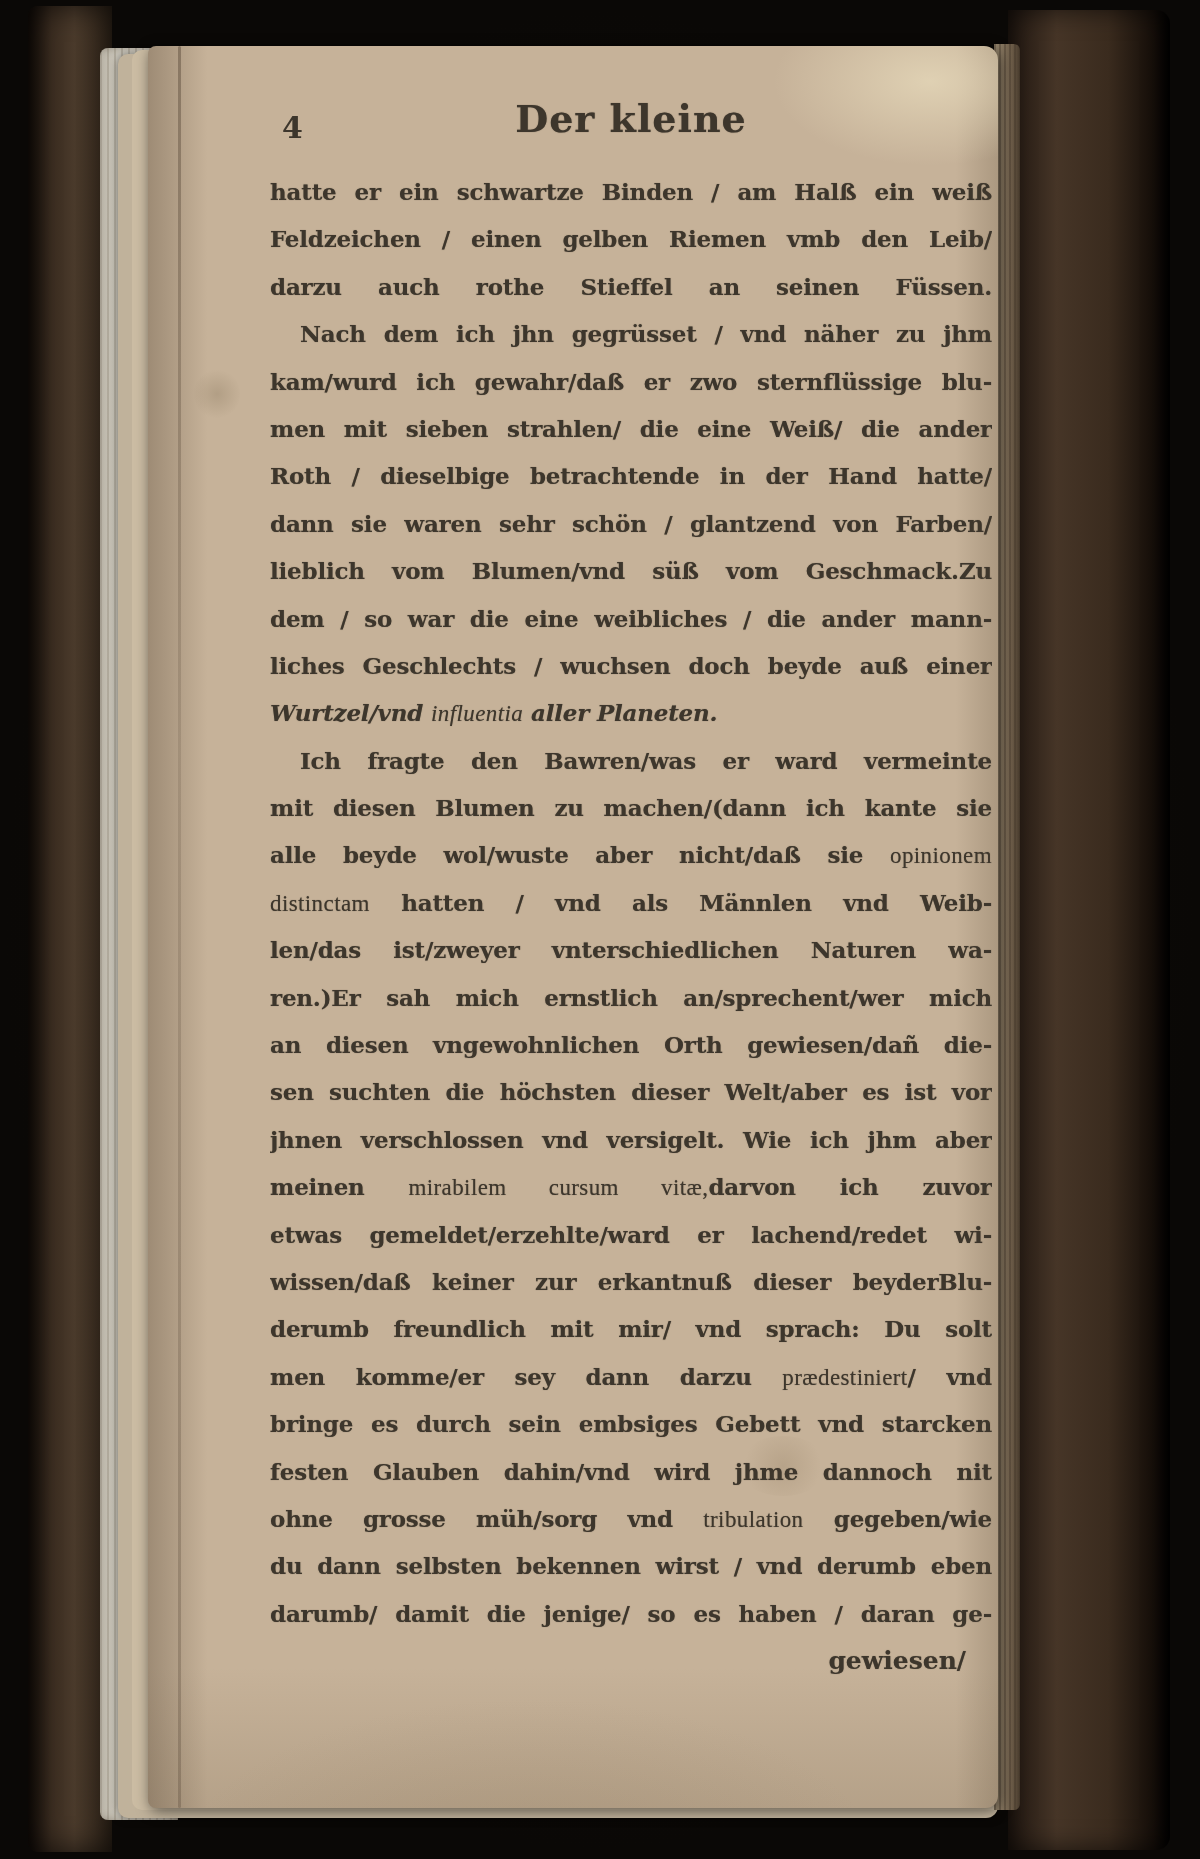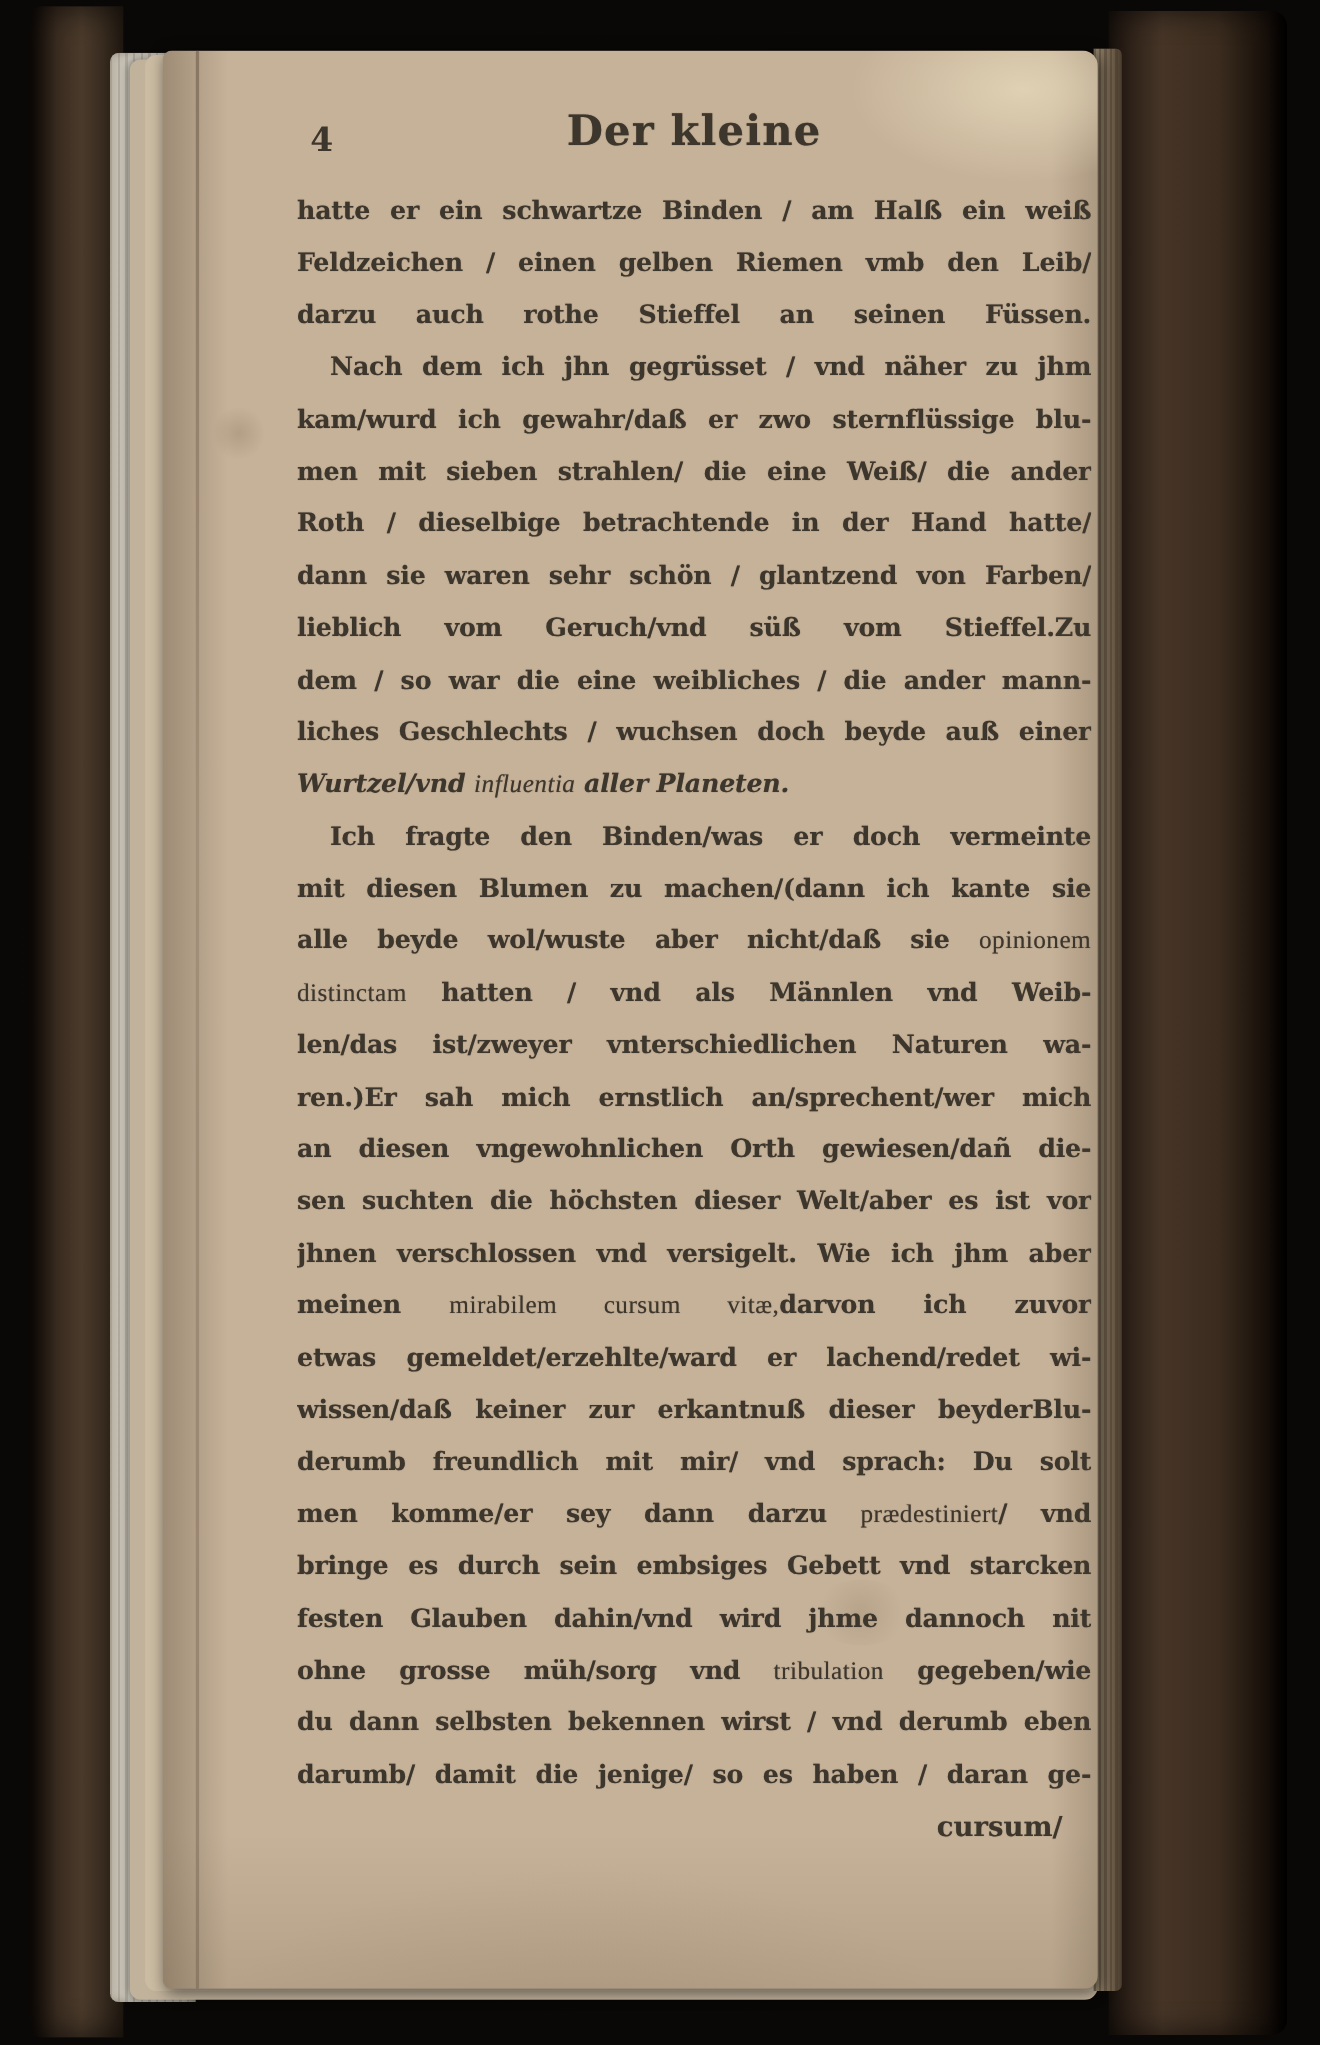--- a/index.html
+++ b/index.html
@@ -138,40 +138,40 @@
       </div>
       <div>
           <div class="line"><span class="fraktur">hatte er ein schwartze Binden / am Halß ein weiß</span></div>
           <div class="line"><span class="fraktur">Feldzeichen / einen gelben Riemen vmb den Leib/</span></div>
           <div class="line"><span class="fraktur">darzu auch rothe Stieffel an seinen Füssen.</span></div>
           <div class="line indent"><span class="fraktur">Nach dem ich jhn gegrüsset / vnd näher zu jhm</span></div>
           <div class="line"><span class="fraktur">kam/wurd ich gewahr/daß er zwo sternflüssige blu-</span></div>
           <div class="line"><span class="fraktur">men mit sieben strahlen/ die eine Weiß/ die ander</span></div>
           <div class="line"><span class="fraktur">Roth / dieselbige betrachtende in der Hand hatte/</span></div>
           <div class="line"><span class="fraktur">dann sie waren sehr schön / glantzend von Farben/</span></div>
-          <div class="line"><span class="fraktur">lieblich vom Geruch/vnd süß vom Stieffel.Zu</span></div>
+          <div class="line"><span class="fraktur">lieblich vom Blumen/vnd süß vom Geschmack.Zu</span></div>
           <div class="line"><span class="fraktur">dem / so war die eine weibliches / die ander mann-</span></div>
           <div class="line"><span class="fraktur">liches Geschlechts / wuchsen doch beyde auß einer</span></div>
           <div class="line left"><span class="fraktur">Wurtzel/vnd </span><span class="roman">influentia</span><span class="fraktur"> aller Planeten.</span></div>
-          <div class="line indent"><span class="fraktur">Ich fragte den Binden/was er doch vermeinte</span></div>
+          <div class="line indent"><span class="fraktur">Ich fragte den Bawren/was er ward vermeinte</span></div>
           <div class="line"><span class="fraktur">mit diesen Blumen zu machen/(dann ich kante sie</span></div>
           <div class="line"><span class="fraktur">alle beyde wol/wuste aber nicht/daß sie </span><span class="roman">opinionem</span></div>
           <div class="line"><span class="roman">distinctam</span><span class="fraktur"> hatten / vnd als Männlen vnd Weib-</span></div>
           <div class="line"><span class="fraktur">len/das ist/zweyer vnterschiedlichen Naturen wa-</span></div>
           <div class="line"><span class="fraktur">ren.)Er sah mich ernstlich an/sprechent/wer mich</span></div>
           <div class="line"><span class="fraktur">an diesen vngewohnlichen Orth gewiesen/dañ die-</span></div>
           <div class="line"><span class="fraktur">sen suchten die höchsten dieser Welt/aber es ist vor</span></div>
           <div class="line"><span class="fraktur">jhnen verschlossen vnd versigelt. Wie ich jhm aber</span></div>
           <div class="line"><span class="fraktur">meinen </span><span class="roman">mirabilem cursum vitæ,</span><span class="fraktur">darvon ich zuvor</span></div>
           <div class="line"><span class="fraktur">etwas gemeldet/erzehlte/ward er lachend/redet wi-</span></div>
           <div class="line"><span class="fraktur">wissen/daß keiner zur erkantnuß dieser beyderBlu-</span></div>
           <div class="line"><span class="fraktur">derumb freundlich mit mir/ vnd sprach: Du solt</span></div>
           <div class="line"><span class="fraktur">men komme/er sey dann darzu </span><span class="roman">prædestiniert</span><span class="fraktur">/ vnd</span></div>
           <div class="line"><span class="fraktur">bringe es durch sein embsiges Gebett vnd starcken</span></div>
           <div class="line"><span class="fraktur">festen Glauben dahin/vnd wird jhme dannoch nit</span></div>
           <div class="line"><span class="fraktur">ohne grosse müh/sorg vnd </span><span class="roman">tribulation</span><span class="fraktur"> gegeben/wie</span></div>
           <div class="line"><span class="fraktur">du dann selbsten bekennen wirst / vnd derumb eben</span></div>
           <div class="line"><span class="fraktur">darumb/ damit die jenige/ so es haben / daran ge-</span></div>
         </div>
-      <div class="catchword">cursum/</div>
+      <div class="catchword">gewiesen/</div>
     </div>
   </div>
 </div>
 
 </body></html>

